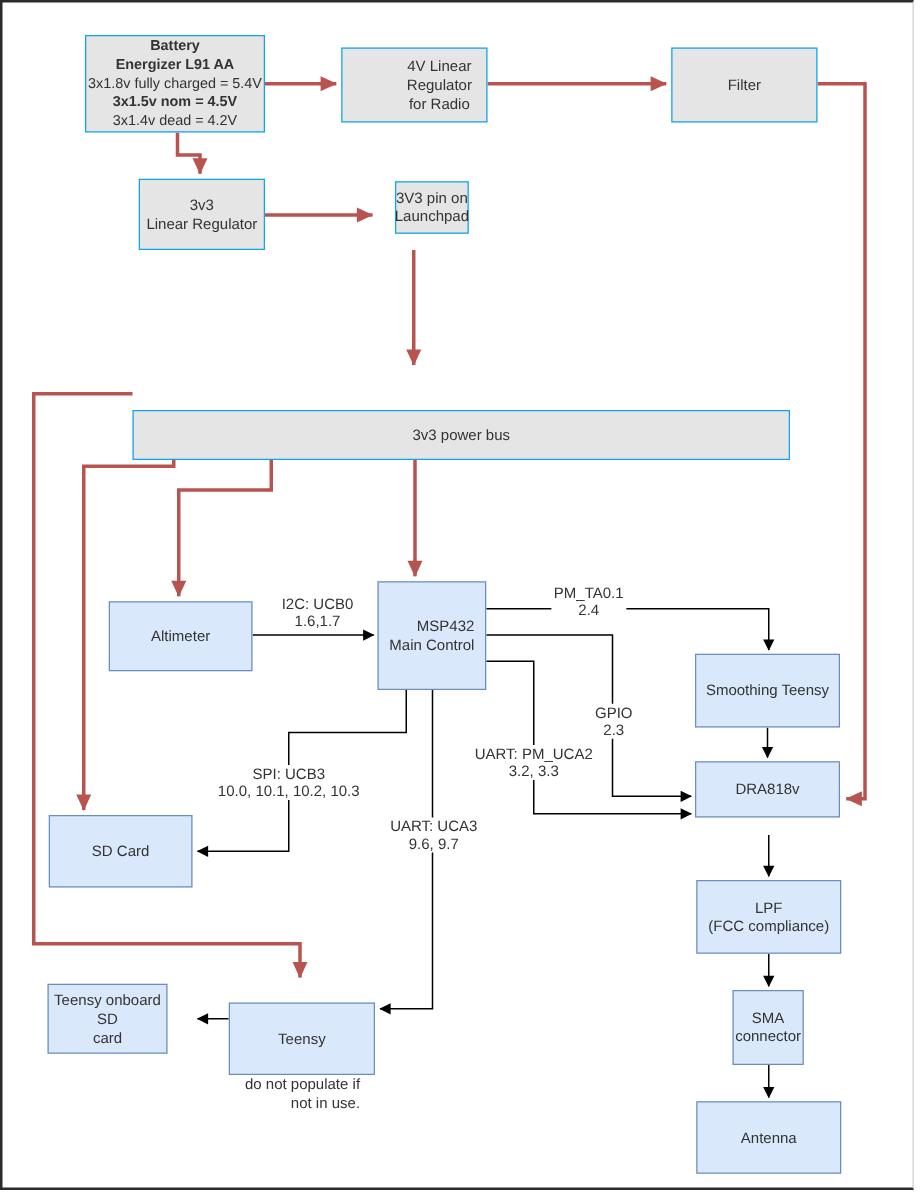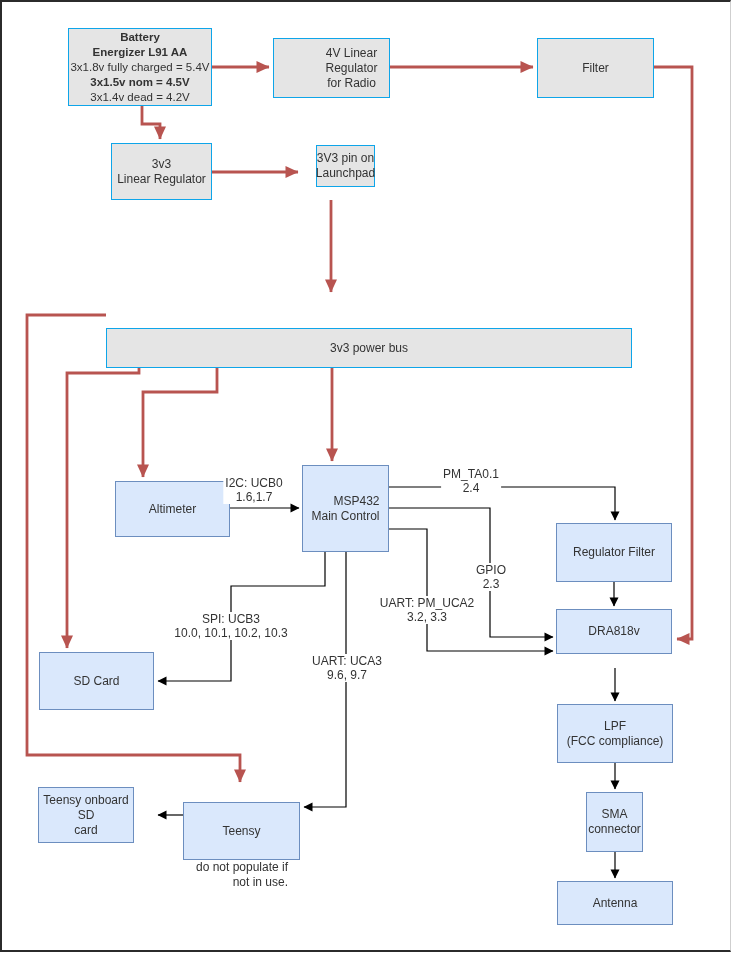--- a/index.html
+++ b/index.html
@@ -20,27 +20,27 @@
   .blue{background:#dae8fc;border:1px solid #6c8ebf;}
   
   .n-battery{left:68px;top:28px;width:144px;height:78px;font-size:11.5px;line-height:15px;}
   .n-battery .b{font-weight:bold;}
   .n-reg4v{left:273px;top:38px;width:117px;height:60px;padding-left:40px;}
   .n-filter{left:537px;top:38px;width:117px;height:60px;}
   .n-reg3v3{left:111px;top:143px;width:101px;height:57px;}
   .n-pin3v3{left:316px;top:145px;width:59px;height:42px;}
   .n-bus{left:106px;top:296px;width:526px;height:40px;margin-top:32px;}
   
-  .n-altimeter{left:87px;top:481px;width:115px;height:56px;margin-left:28px;}
+  .n-altimeter{left:87px;top:481px;width:115px;height:56px;}
   .n-msp432{left:302px;top:465px;width:87px;height:87px;text-align:right;}
   .n-smoothing{left:556px;top:523px;width:116px;height:59px;}
   .n-dra818v{left:556px;top:609px;width:116px;height:45px;}
   .n-lpf{left:557px;top:704px;width:116px;height:59px;}
   .n-sma{left:586px;top:792px;width:57px;height:60px;}
-  .n-antenna{left:557px;top:881px;width:116px;height:44px;}
+  .n-antenna{left:557px;top:881px;width:116px;height:58px;}
   .n-sdcard{left:39px;top:652px;width:115px;height:58px;text-align:right;}
   .n-teensysd{left:38px;top:787px;width:96px;height:56px;}
   .n-teensy{left:183px;top:802px;width:117px;height:58px;}
   
   .edge-label{
     position:absolute;transform:translate(-50%,-50%);text-align:center;font-size:12px;line-height:14px;
     white-space:pre-line;background:#ffffff;padding:0 2px;
   }
   .l-i2c{left:254px;top:490px;}
   .l-pmta{left:471px;top:481px;}
@@ -107,21 +107,21 @@
 <div class="node pink n-filter">Filter</div>
 <div class="node pink n-reg3v3">3v3
 Linear Regulator</div>
 <div class="node pink n-pin3v3">3V3 pin on
 Launchpad</div>
 <div class="node pink n-bus">3v3 power bus</div>
 
 <div class="node blue n-altimeter">Altimeter</div>
 <div class="node blue n-msp432">MSP432
 Main Control</div>
-<div class="node blue n-smoothing">Regulator Filter</div>
+<div class="node blue n-smoothing">Smoothing Teensy</div>
 <div class="node blue n-dra818v">DRA818v</div>
 <div class="node blue n-lpf">LPF
 (FCC compliance)</div>
 <div class="node blue n-sma">SMA
 connector</div>
 <div class="node blue n-antenna">Antenna</div>
 <div class="node blue n-sdcard">SD Card</div>
 <div class="node blue n-teensysd">Teensy onboard SD
 card</div>
 <div class="node blue n-teensy">Teensy</div>

